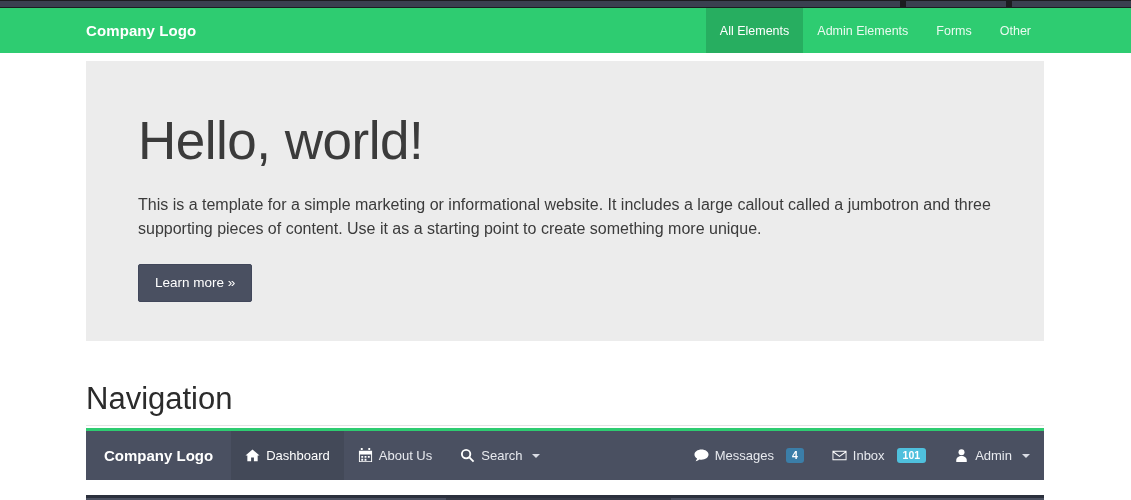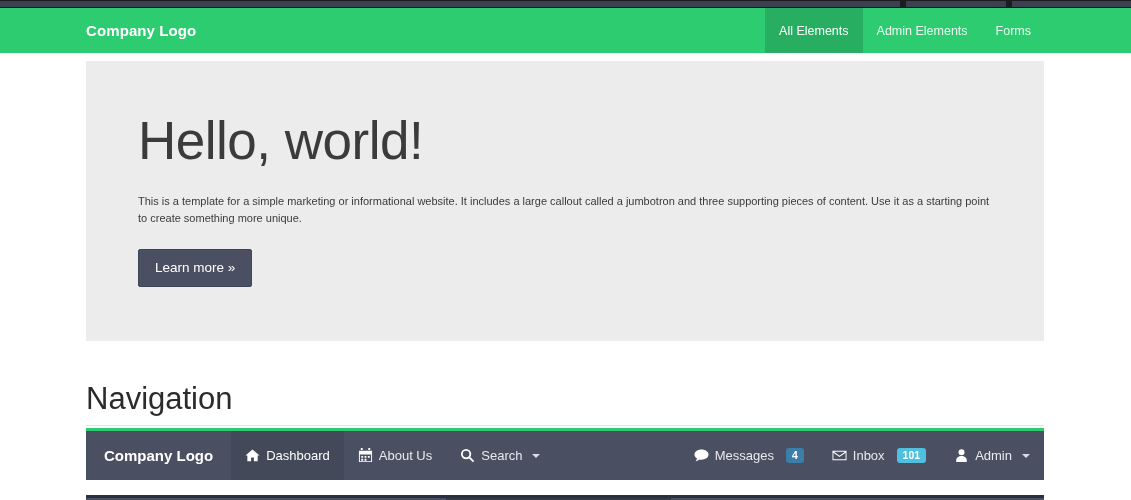--- a/index.html
+++ b/index.html
@@ -52,21 +52,21 @@
     width: 958px; height: 280px;
     background: #ececec;
   }
   .jumbo-inner { padding: 52px 52px 0 52px; }
   .jumbo-title {
     font-size: 53px; line-height: 1.05; color: #3b3b3b;
     font-weight: normal; letter-spacing: -.5px;
   }
   .jumbo-lead {
     margin-top: 24px;
-    font-size: 11px; line-height: 1.55; color: #3b3b3b;
+    font-size: 16px; line-height: 1.55; color: #3b3b3b;
     max-width: 860px;
   }
   .btn-learn {
     display: inline-block; margin-top: 22px;
     background: #4a5061; color: #ffffff;
     border: 1px solid #41475a;
     padding: 10px 16px 11px 16px;
     font-size: 13.5px; border-radius: 2px;
   }
 
@@ -139,20 +139,21 @@
     <div class="seg c"></div>
   </div>
 
   <div class="topnav">
     <div class="brand">Company Logo</div>
     <div class="spacer"></div>
     <div class="tnav">
       <div class="tnav-item active">All Elements</div>
       <div class="tnav-item">Admin Elements</div>
       <div class="tnav-item">Forms</div>
+      <div class="tnav-item">Other</div>
     </div>
     <div class="tnav-pad"></div>
   </div>
 
   <div class="jumbotron">
     <div class="jumbo-inner">
       <h1 class="jumbo-title">Hello, world!</h1>
       <p class="jumbo-lead">This is a template for a simple marketing or informational website. It includes a large callout called a jumbotron and three supporting pieces of content. Use it as a starting point to create something more unique.</p>
       <a class="btn-learn">Learn more »</a>
     </div>

